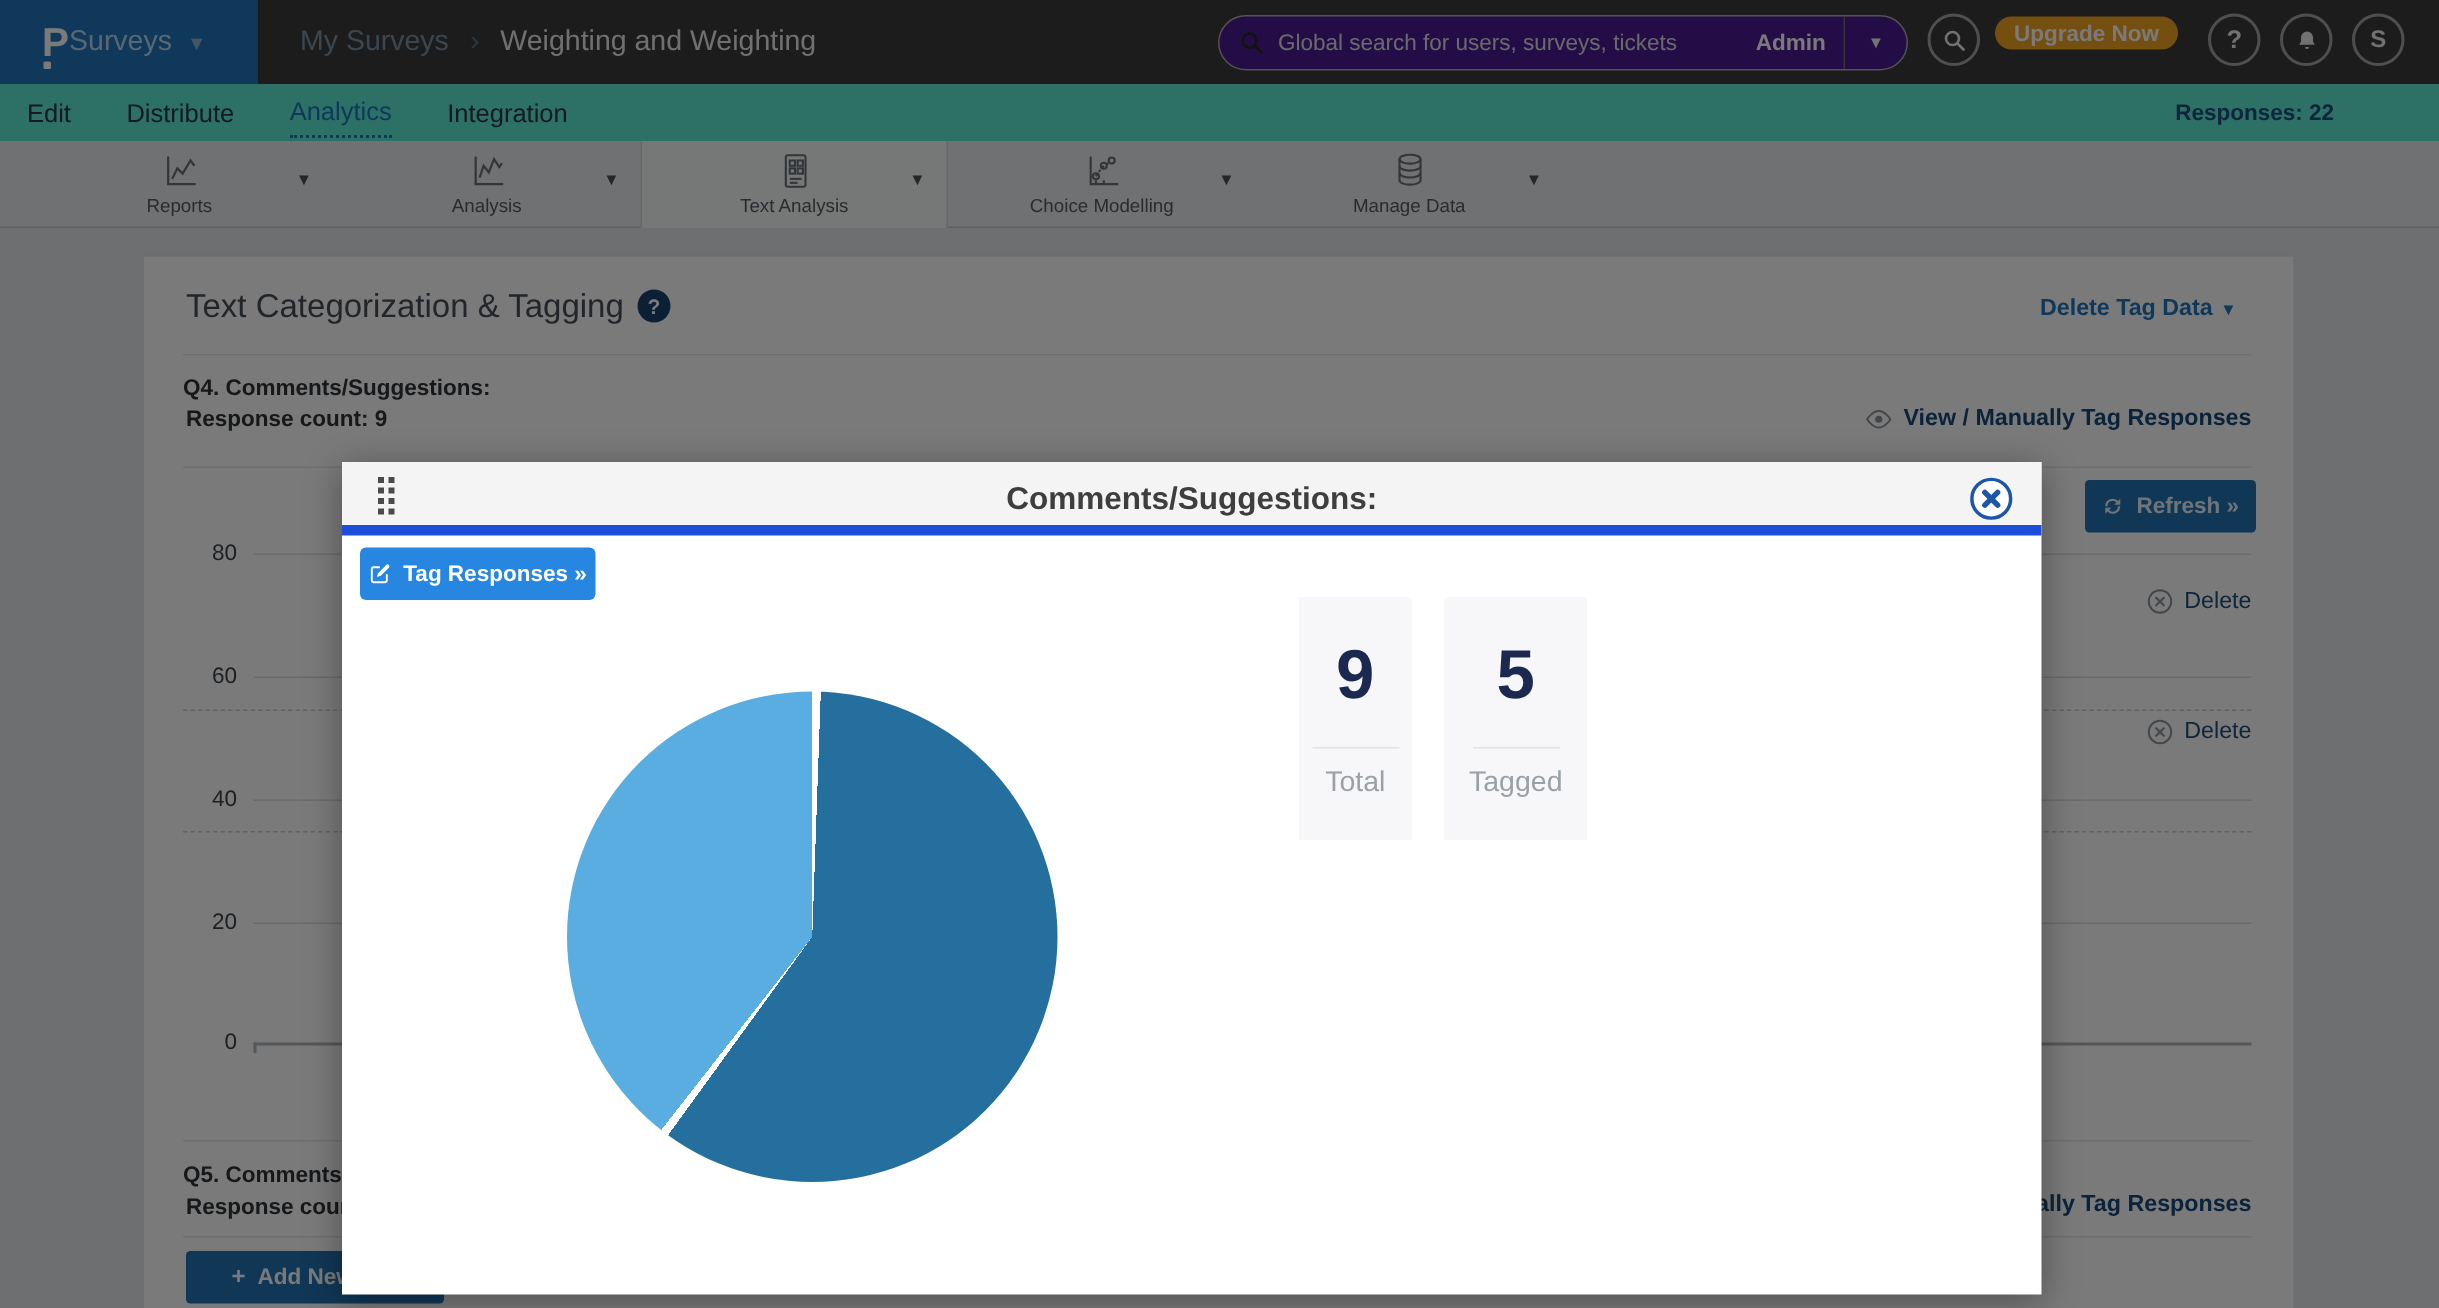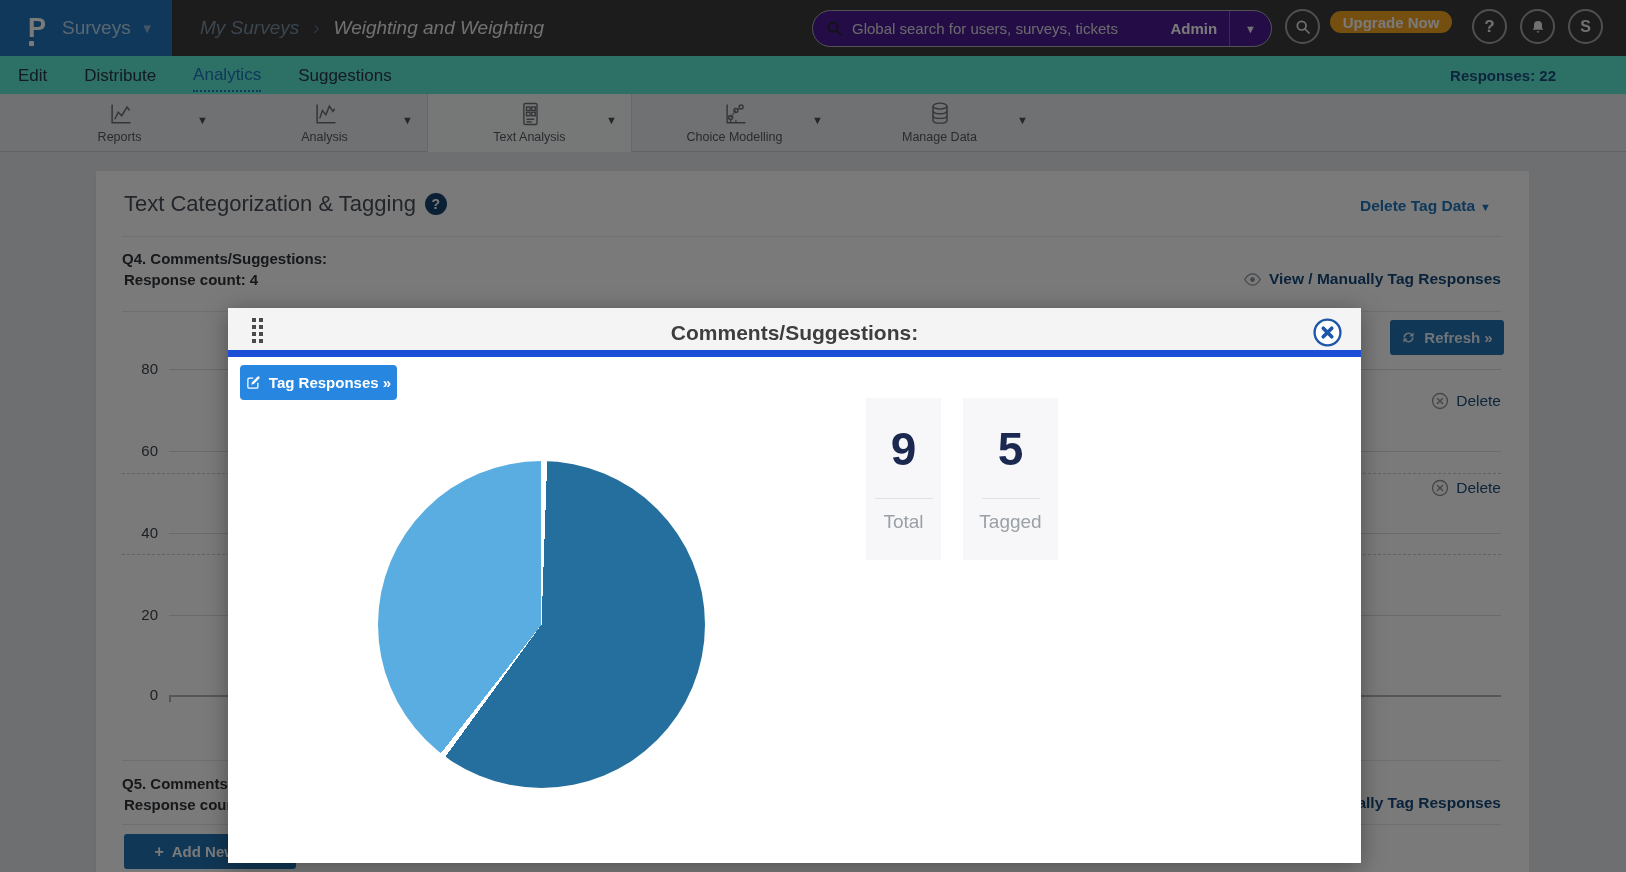--- a/index.html
+++ b/index.html
@@ -5,23 +5,23 @@
   * { box-sizing: border-box; margin: 0; padding: 0; }
   html,body { background:#555; }
   body { font-family: "Liberation Sans", sans-serif; }
   .screen { position: relative; width: 1626px; height: 872px; overflow: hidden; background:#e6e8ea; }
 
   
   .hdr { position:absolute; left:0; top:0; width:1626px; height:56px; background:#3b3b3d; z-index:5; }
   .logo-block { position:absolute; left:0; top:0; width:172px; height:56px; background:#2076bc; display:flex; align-items:center; cursor:pointer; }
   .logo-p { position:relative; margin-left:28px; color:#fff; font-size:27px; font-weight:bold; line-height:1; }
   .logo-p i { position:absolute; left:1px; bottom:-4px; width:5px; height:5px; background:#fff; border-radius:1px; }
-  .logo-txt { margin-left:16px; color:#bcd7ee; font-size:19px; }
+  .logo-txt { color:#bcd7ee; font-size:19px; }
   .logo-caret { margin-left:10px; color:#8fb4d4; font-size:13px; }
-  .crumb { position:absolute; top:0; height:56px; display:flex; align-items:center; font-size:19px;font-style:italic; }
+  .crumb { position:absolute; top:0; height:56px; display:flex; align-items:center; font-size:19px; }
   .pill { position:absolute; left:812px; top:10px; width:460px; height:37px; background:#4c1d95; border:1px solid #adadad; border-radius:19px; display:flex; align-items:center; padding:0 0 0 13px; }
   .pill input { flex:1; background:transparent; border:none; outline:none; font-family:"Liberation Sans",sans-serif; font-size:15px; color:#f2f2f2; }
   .pill input::placeholder { color:#dedede; opacity:1; }
   .pill .scope { font-size:15px; font-weight:600; color:#ffffff; padding:0 12px; }
   .pill .caret-seg { height:35px; display:flex; align-items:center; padding:0 15px; border-left:1px solid #6f6f6f; color:#f0f0f0; font-size:11px; cursor:pointer; }
   .circle-btn { position:absolute; top:9px; width:35px; height:35px; border:2px solid #a6a6a6; border-radius:50%; display:flex; align-items:center; justify-content:center; color:#ececec; cursor:pointer; background:transparent; }
   .upgrade { position:absolute; left:1330px; top:11px; width:122px; height:22px; background:#f5a623; border:none; border-radius:17px; color:#ffffff; font-family:"Liberation Sans",sans-serif; font-size:15px; font-weight:bold; cursor:pointer; }
 
   
   .tabbar { position:absolute; left:0; top:56px; width:1626px; height:38px; background:#5eead4; display:flex; align-items:center; padding-left:18px; gap:37px; z-index:4; }
@@ -122,21 +122,21 @@
     </button>
     <button class="circle-btn" style="left:1568px; font-size:16px; font-weight:bold;">
         <span>S</span>
       </button>
   </div>
 
   <div class="tabbar">
     <span class="tab">Edit</span>
     <span class="tab">Distribute</span>
     <span class="tab active">Analytics</span>
-    <span class="tab">Suggestions</span>
+    <span class="tab">Integration</span>
     <span class="responses">Responses: 22</span>
   </div>
 
   <div class="ribbon">
     <div class="ribbon-item" style="left:17px;">
       <span class="ric">
         <svg width="28" height="28" viewBox="0 0 32 32" fill="none" stroke="currentColor" stroke-width="1.7">
             <path d="M7 5v21h21"></path>
             <polyline points="10,22 14,14 18,18 24,8 27,12"></polyline>
           </svg>
@@ -205,21 +205,21 @@
         <span class="card-title">Text Categorization &amp; Tagging</span>
         <span class="help-badge">?</span>
       </div>
       <span class="export">
         <span>Delete Tag Data</span><span class="ecaret">▼</span>
       </span>
 
       <div class="divider" style="top:65px;"></div>
 
       <span class="qtitle" style="top:79px;">Q4. Comments/Suggestions:</span>
-      <span class="qcount" style="top:100px;">Response count: 4</span>
+      <span class="qcount" style="top:100px;">Response count: 9</span>
       <span class="view-link" style="top:99px;">
         <svg width="19" height="13" viewBox="0 0 24 16">
             <path d="M12 1C6.5 1 2.2 8 2.2 8S6.5 15 12 15s9.8-7 9.8-7S17.5 1 12 1z" fill="none" stroke="currentColor" stroke-width="1.6"></path>
             <circle cx="12" cy="8" r="3" fill="currentColor"></circle>
           </svg>
         <span>View / Manually Tag Responses</span>
       </span>
 
       <div class="divider" style="top:140px;"></div>
 

